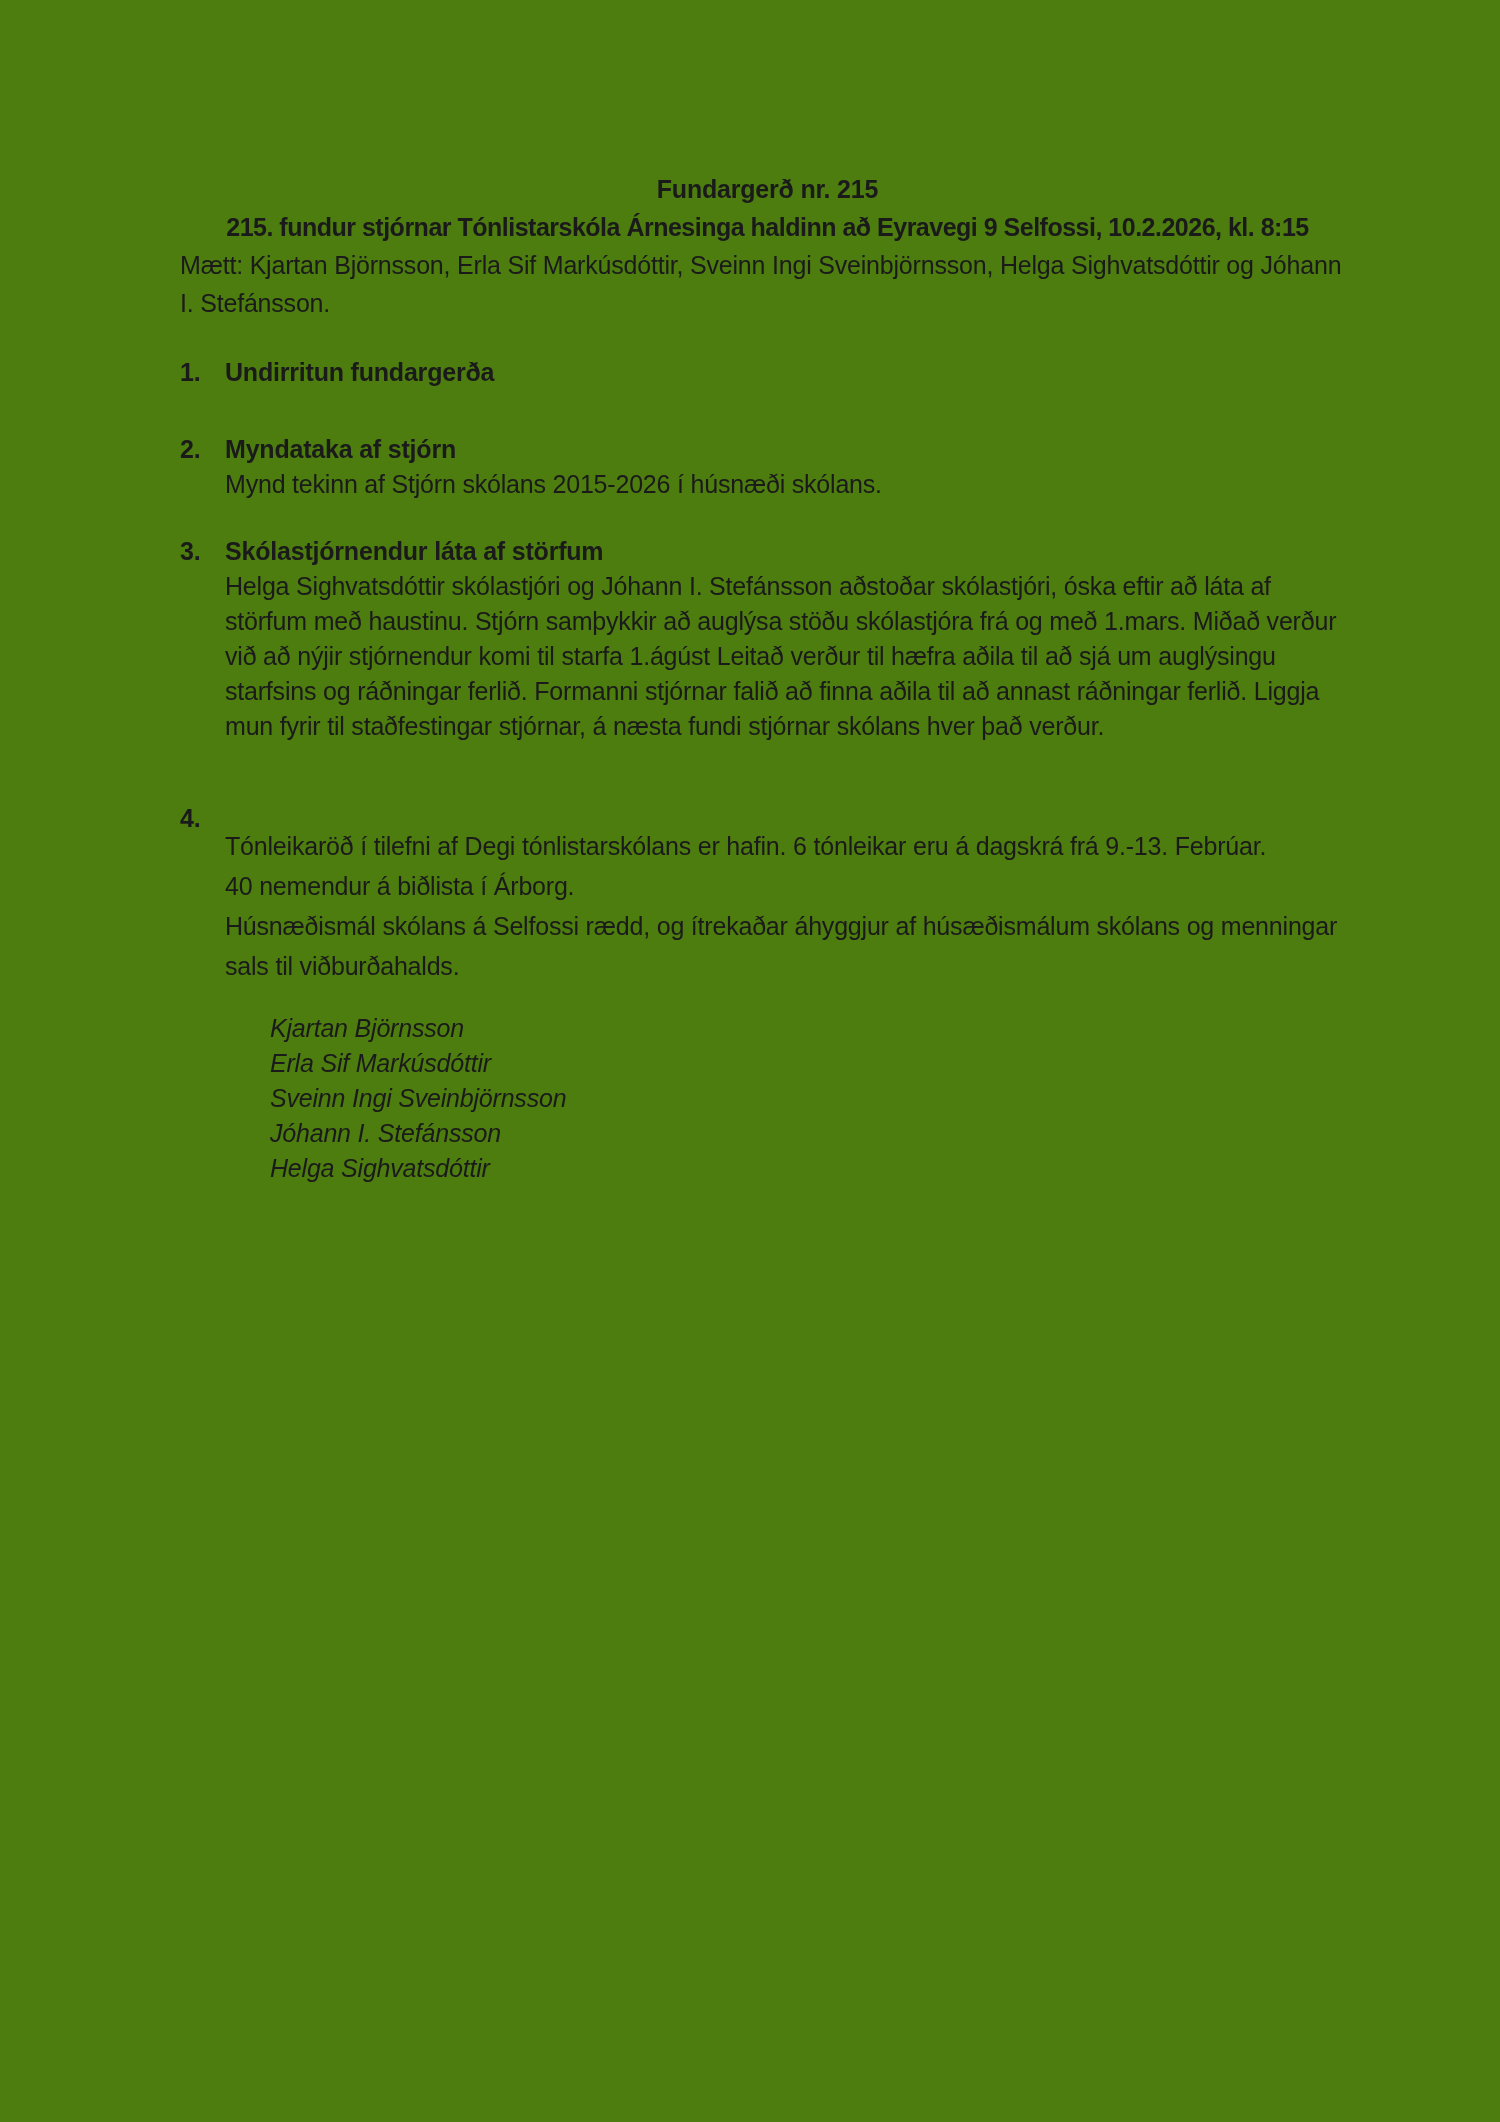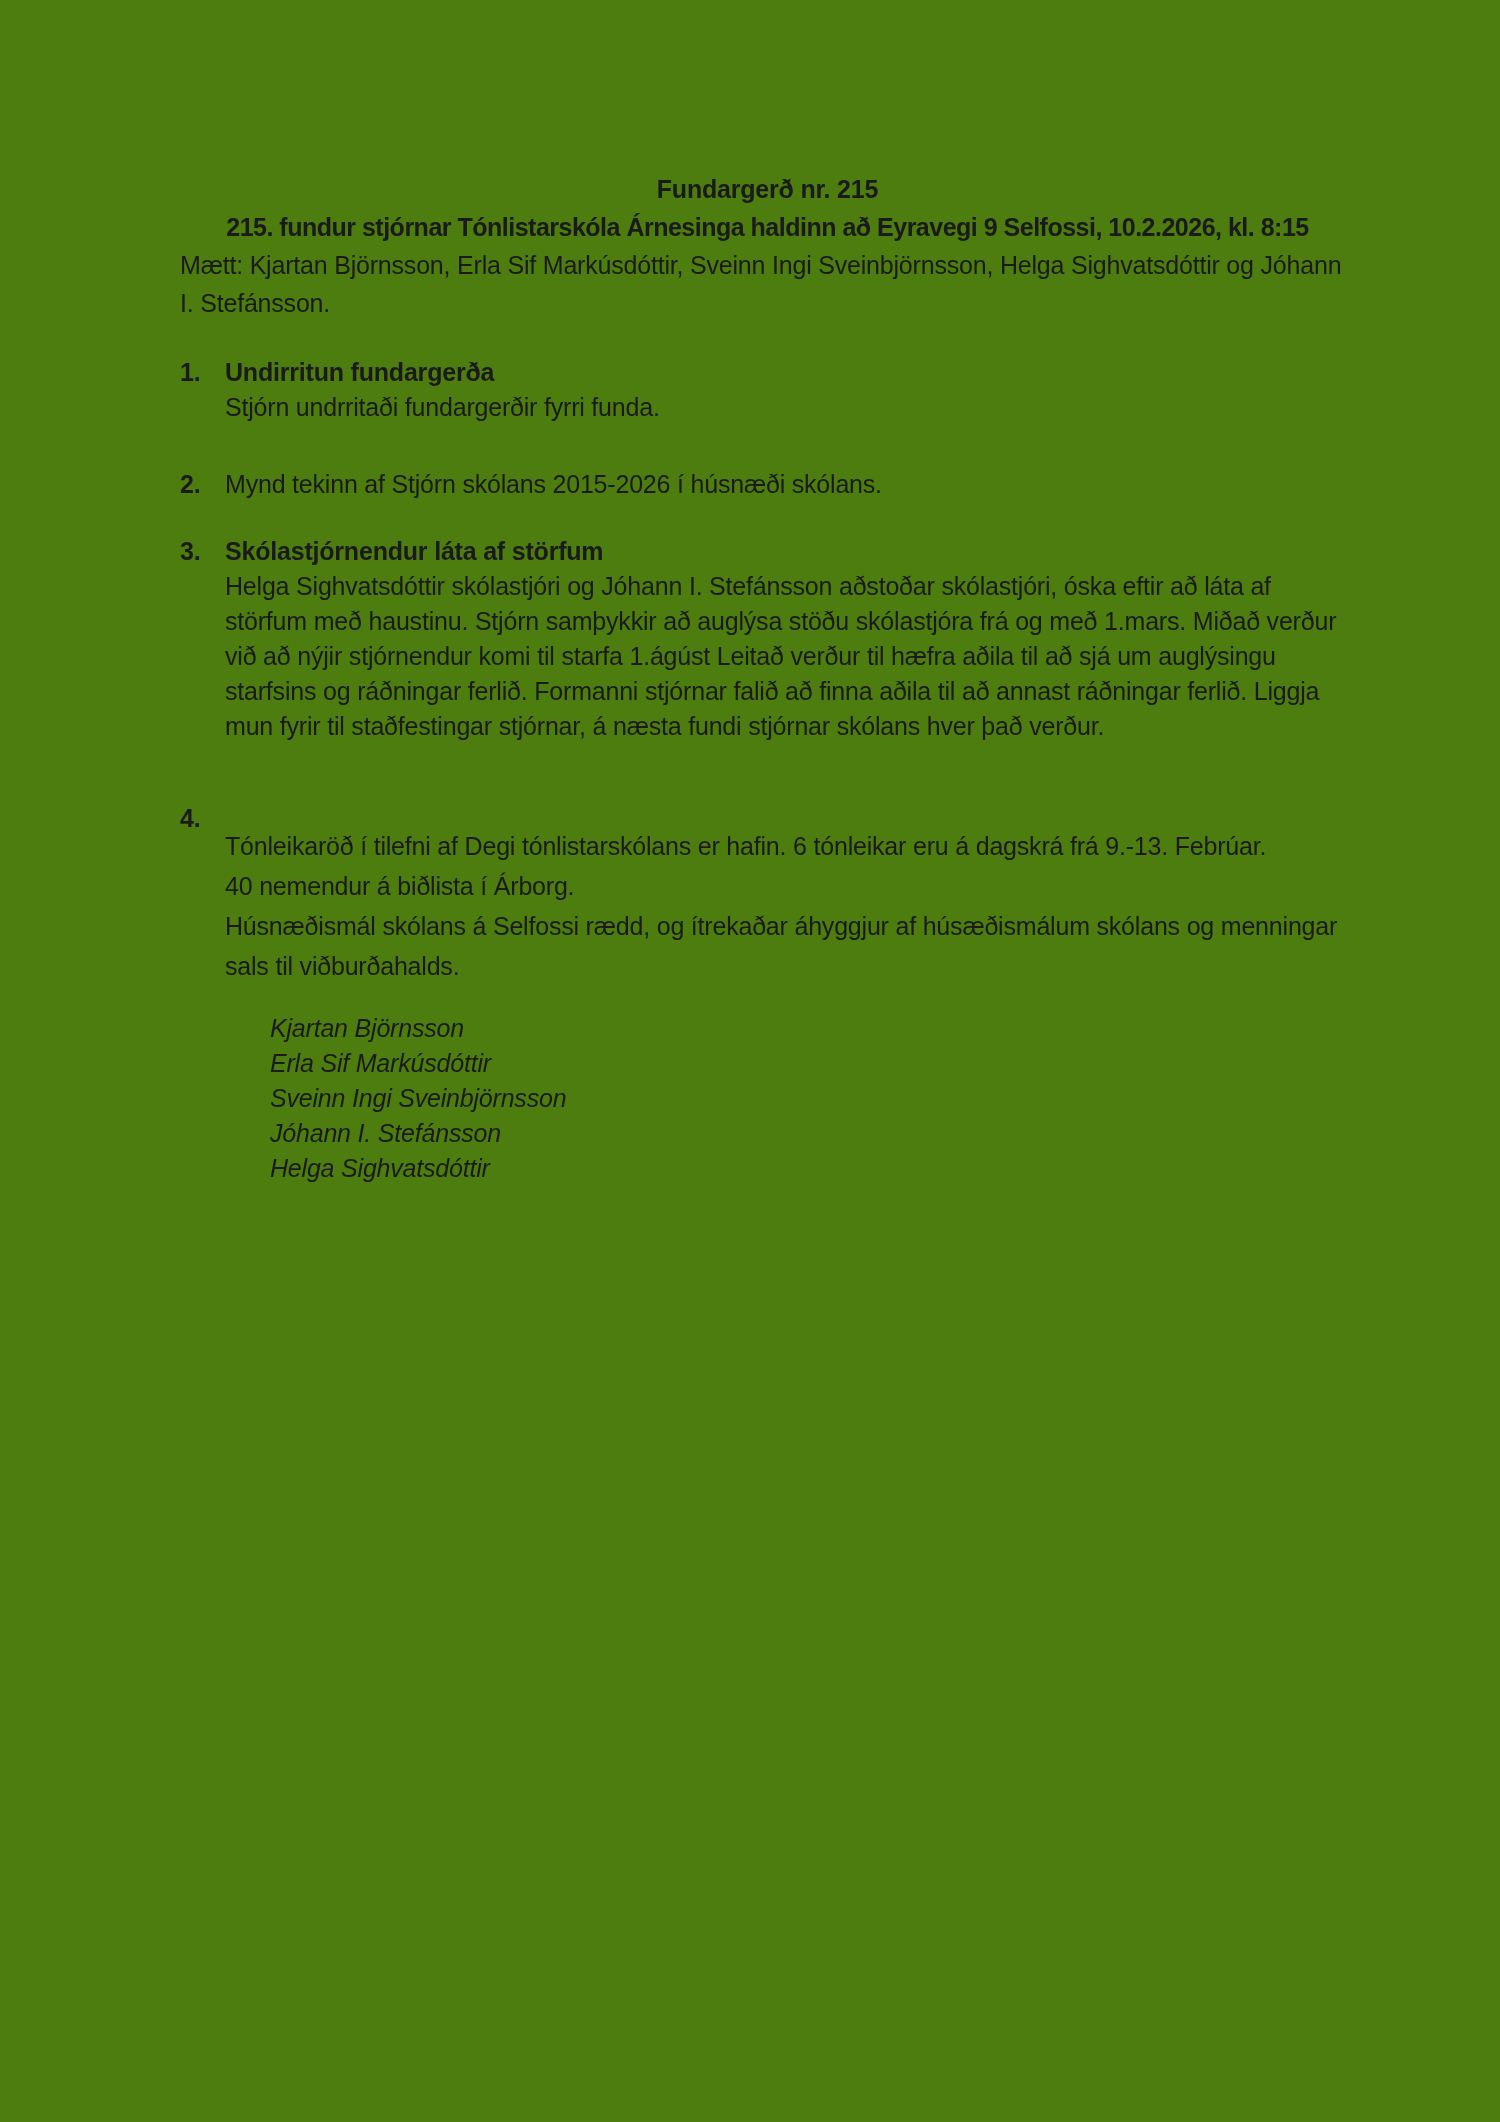--- a/index.html
+++ b/index.html
@@ -95,29 +95,27 @@
     <div class="doc-subtitle">215. fundur stjórnar Tónlistarskóla Árnesinga haldinn að Eyravegi 9 Selfossi, 10.2.2026, kl. 8:15</div>
 
     <div class="attendees">Mætt: Kjartan Björnsson, Erla Sif Markúsdóttir, Sveinn Ingi Sveinbjörnsson, Helga Sighvatsdóttir og Jóhann I. Stefánsson.</div>
 
     <div class="agenda">
 
       <div class="agenda-item item-1">
         <div class="item-number">1.</div>
         <div class="item-body">
           <div class="item-heading">Undirritun fundargerða</div>
-          <div class="item-text">
-            <p>Stjórn undrritaði fundargerðir fyrri funda.</p>
-          </div>
         </div>
       </div>
 
       <div class="agenda-item item-2">
         <div class="item-number">2.</div>
         <div class="item-body">
+          <div class="item-heading">Myndataka af stjórn</div>
           <div class="item-text">
             <p>Mynd tekinn af Stjórn skólans 2015-2026 í húsnæði skólans.</p>
           </div>
         </div>
       </div>
 
       <div class="agenda-item item-3">
         <div class="item-number">3.</div>
         <div class="item-body">
           <div class="item-heading">Skólastjórnendur láta af störfum</div>

